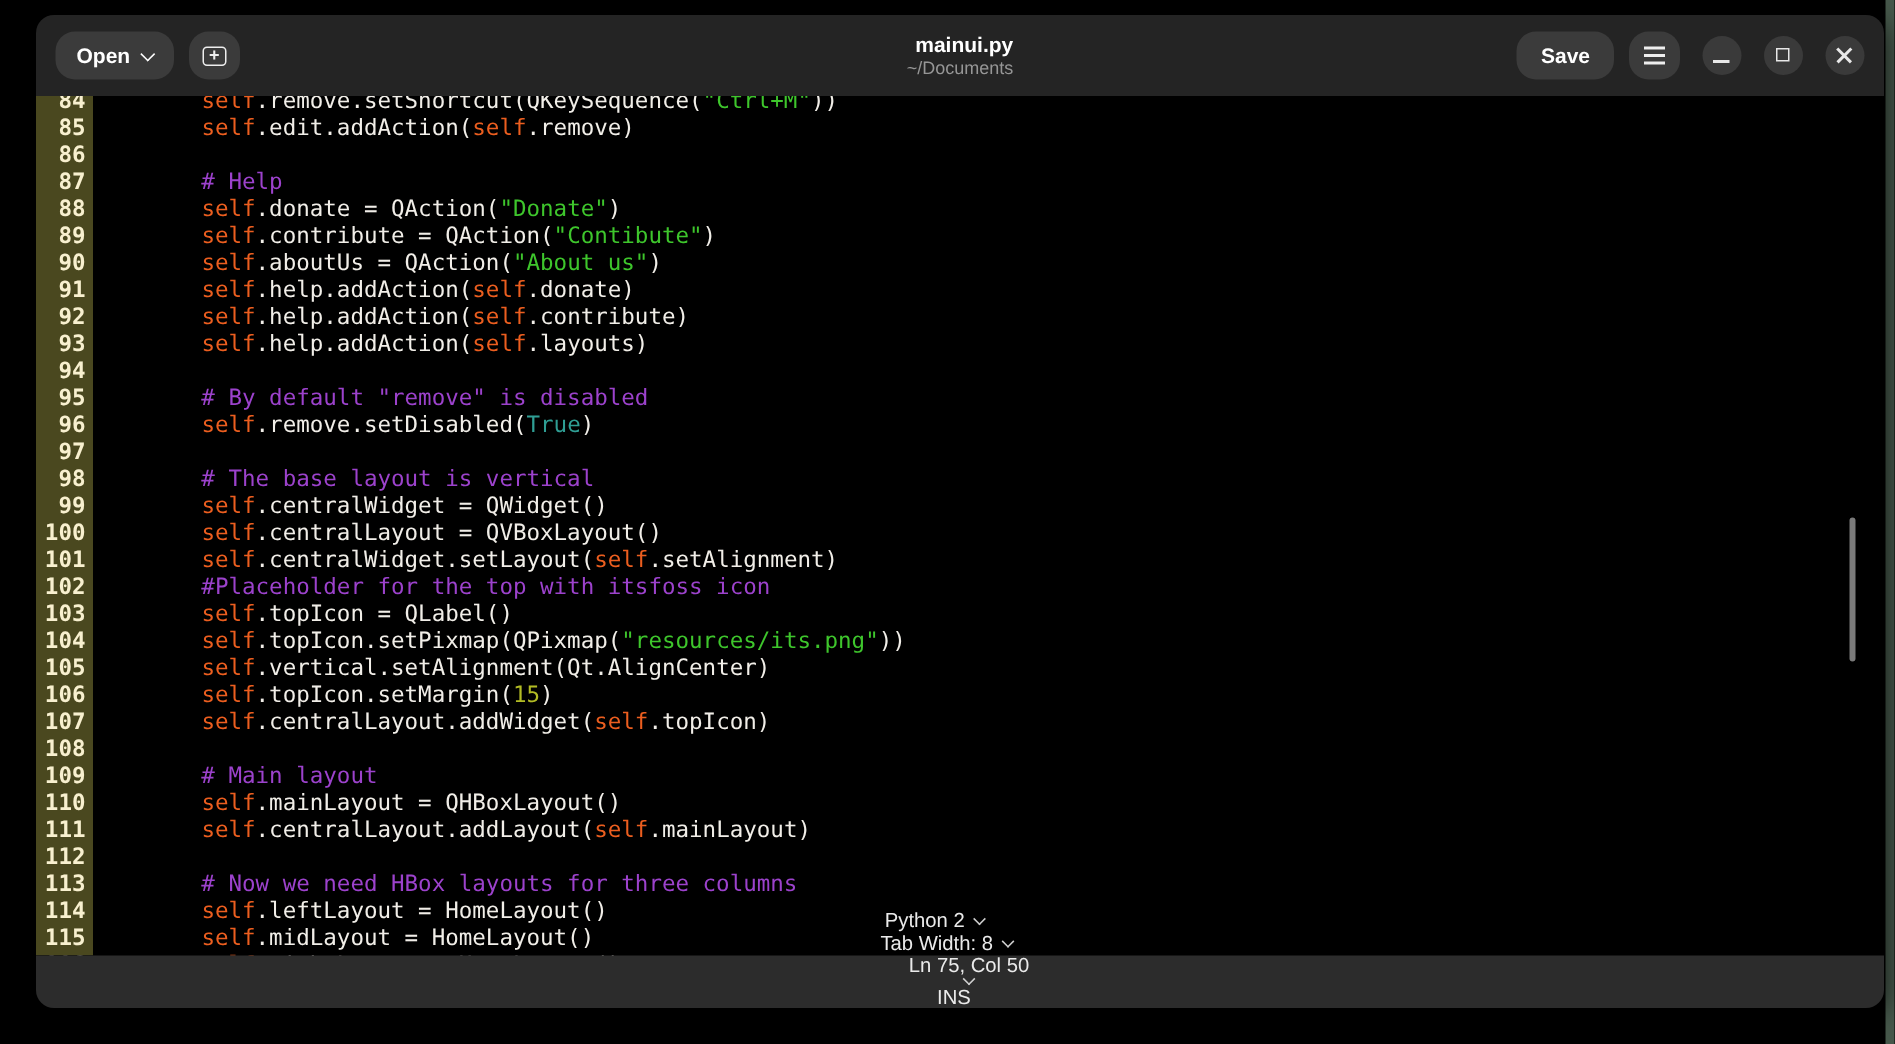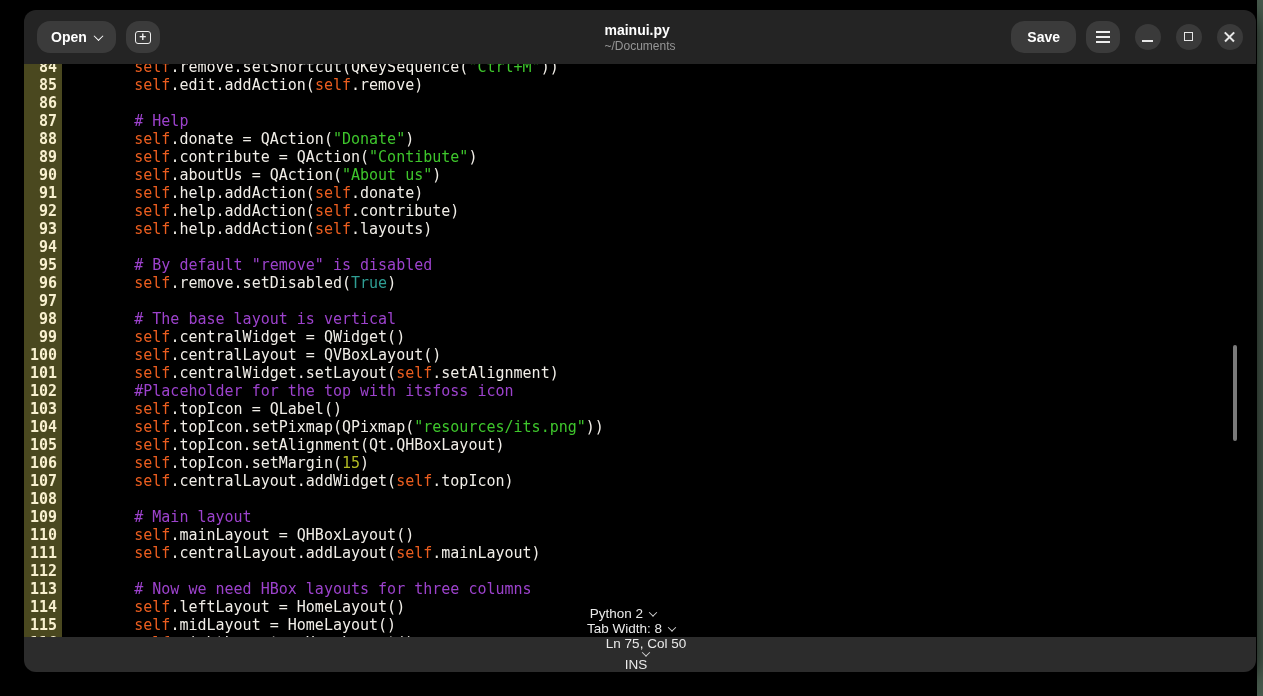--- a/index.html
+++ b/index.html
@@ -19,21 +19,21 @@
   .hbtn{height:32px;background:var(--btn-bg);border:none;border-radius:13px;color:#fff;
     display:inline-flex;align-items:center;justify-content:center;gap:8px;
     font-family:"Liberation Sans",sans-serif;font-size:14px;font-weight:700;cursor:pointer;}
   .open-btn{padding:0 14px;}
   .icon-btn{width:34px;margin-left:10px;}
   .chev{display:inline-block;width:7px;height:7px;border-left:1.6px solid currentColor;
     border-bottom:1.6px solid currentColor;transform:rotate(-45deg) translate(1px,-1px);}
   .tabnew{position:relative;width:16px;height:13px;border:1.6px solid #eee;border-radius:3px;}
   .tabnew:after{content:"+";position:absolute;left:50%;top:50%;transform:translate(-50%,-54%);
     font-size:12px;font-weight:700;color:#eee;line-height:1;}
-  .title-box{position:absolute;left:50%;top:50%;transform:translate(-50%,-50%);text-align:left;}
+  .title-box{position:absolute;left:50%;top:50%;transform:translate(-50%,-50%);text-align:right;}
   .title{font-size:14px;font-weight:700;color:#fff;line-height:17px;}
   .subtitle{font-size:12px;color:#969696;line-height:14px;}
   .header-right{margin-left:auto;display:flex;align-items:center;}
   .circle-btn{width:26px;height:26px;border-radius:50%;background:#3a3a3a;border:none;
     margin-left:15px;position:relative;cursor:pointer;}
   .glyph-min{position:absolute;left:7px;bottom:8px;width:11px;height:1.8px;background:#e8e8e8;}
   .glyph-max{position:absolute;left:8px;top:8px;width:9px;height:9px;border:1.6px solid #e8e8e8;}
   .glyph-x1,.glyph-x2{position:absolute;left:6px;top:12px;width:13px;height:1.7px;background:#e8e8e8;}
   .glyph-x1{transform:rotate(45deg);} .glyph-x2{transform:rotate(-45deg);}
   .hamburger{display:flex;flex-direction:column;gap:3px;}
@@ -120,21 +120,21 @@
         <div class="line"><span class="ln">95</span><span class="code"><span class="tk-c">        # By default "remove" is disabled</span></span></div>
         <div class="line"><span class="ln">96</span><span class="code"><span class="tk-w">        </span><span class="tk-o">self</span><span class="tk-w">.remove.setDisabled(</span><span class="tk-t">True</span><span class="tk-w">)</span></span></div>
         <div class="line"><span class="ln">97</span><span class="code"></span></div>
         <div class="line"><span class="ln">98</span><span class="code"><span class="tk-c">        # The base layout is vertical</span></span></div>
         <div class="line"><span class="ln">99</span><span class="code"><span class="tk-w">        </span><span class="tk-o">self</span><span class="tk-w">.centralWidget = QWidget()</span></span></div>
         <div class="line"><span class="ln">100</span><span class="code"><span class="tk-w">        </span><span class="tk-o">self</span><span class="tk-w">.centralLayout = QVBoxLayout()</span></span></div>
         <div class="line"><span class="ln">101</span><span class="code"><span class="tk-w">        </span><span class="tk-o">self</span><span class="tk-w">.centralWidget.setLayout(</span><span class="tk-o">self</span><span class="tk-w">.setAlignment)</span></span></div>
         <div class="line"><span class="ln">102</span><span class="code"><span class="tk-c">        #Placeholder for the top with itsfoss icon</span></span></div>
         <div class="line"><span class="ln">103</span><span class="code"><span class="tk-w">        </span><span class="tk-o">self</span><span class="tk-w">.topIcon = QLabel()</span></span></div>
         <div class="line"><span class="ln">104</span><span class="code"><span class="tk-w">        </span><span class="tk-o">self</span><span class="tk-w">.topIcon.setPixmap(QPixmap(</span><span class="tk-g">"resources/its.png"</span><span class="tk-w">))</span></span></div>
-        <div class="line"><span class="ln">105</span><span class="code"><span class="tk-w">        </span><span class="tk-o">self</span><span class="tk-w">.topIcon.setAlignment(Qt.QHBoxLayout)</span></span></div>
+        <div class="line"><span class="ln">105</span><span class="code"><span class="tk-w">        </span><span class="tk-o">self</span><span class="tk-w">.vertical.setAlignment(Qt.AlignCenter)</span></span></div>
         <div class="line"><span class="ln">106</span><span class="code"><span class="tk-w">        </span><span class="tk-o">self</span><span class="tk-w">.topIcon.setMargin(</span><span class="tk-n">15</span><span class="tk-w">)</span></span></div>
         <div class="line"><span class="ln">107</span><span class="code"><span class="tk-w">        </span><span class="tk-o">self</span><span class="tk-w">.centralLayout.addWidget(</span><span class="tk-o">self</span><span class="tk-w">.topIcon)</span></span></div>
         <div class="line"><span class="ln">108</span><span class="code"></span></div>
         <div class="line"><span class="ln">109</span><span class="code"><span class="tk-c">        # Main layout</span></span></div>
         <div class="line"><span class="ln">110</span><span class="code"><span class="tk-w">        </span><span class="tk-o">self</span><span class="tk-w">.mainLayout = QHBoxLayout()</span></span></div>
         <div class="line"><span class="ln">111</span><span class="code"><span class="tk-w">        </span><span class="tk-o">self</span><span class="tk-w">.centralLayout.addLayout(</span><span class="tk-o">self</span><span class="tk-w">.mainLayout)</span></span></div>
         <div class="line"><span class="ln">112</span><span class="code"></span></div>
         <div class="line"><span class="ln">113</span><span class="code"><span class="tk-c">        # Now we need HBox layouts for three columns</span></span></div>
         <div class="line"><span class="ln">114</span><span class="code"><span class="tk-w">        </span><span class="tk-o">self</span><span class="tk-w">.leftLayout = HomeLayout()</span></span></div>
         <div class="line"><span class="ln">115</span><span class="code"><span class="tk-w">        </span><span class="tk-o">self</span><span class="tk-w">.midLayout = HomeLayout()</span></span></div>

